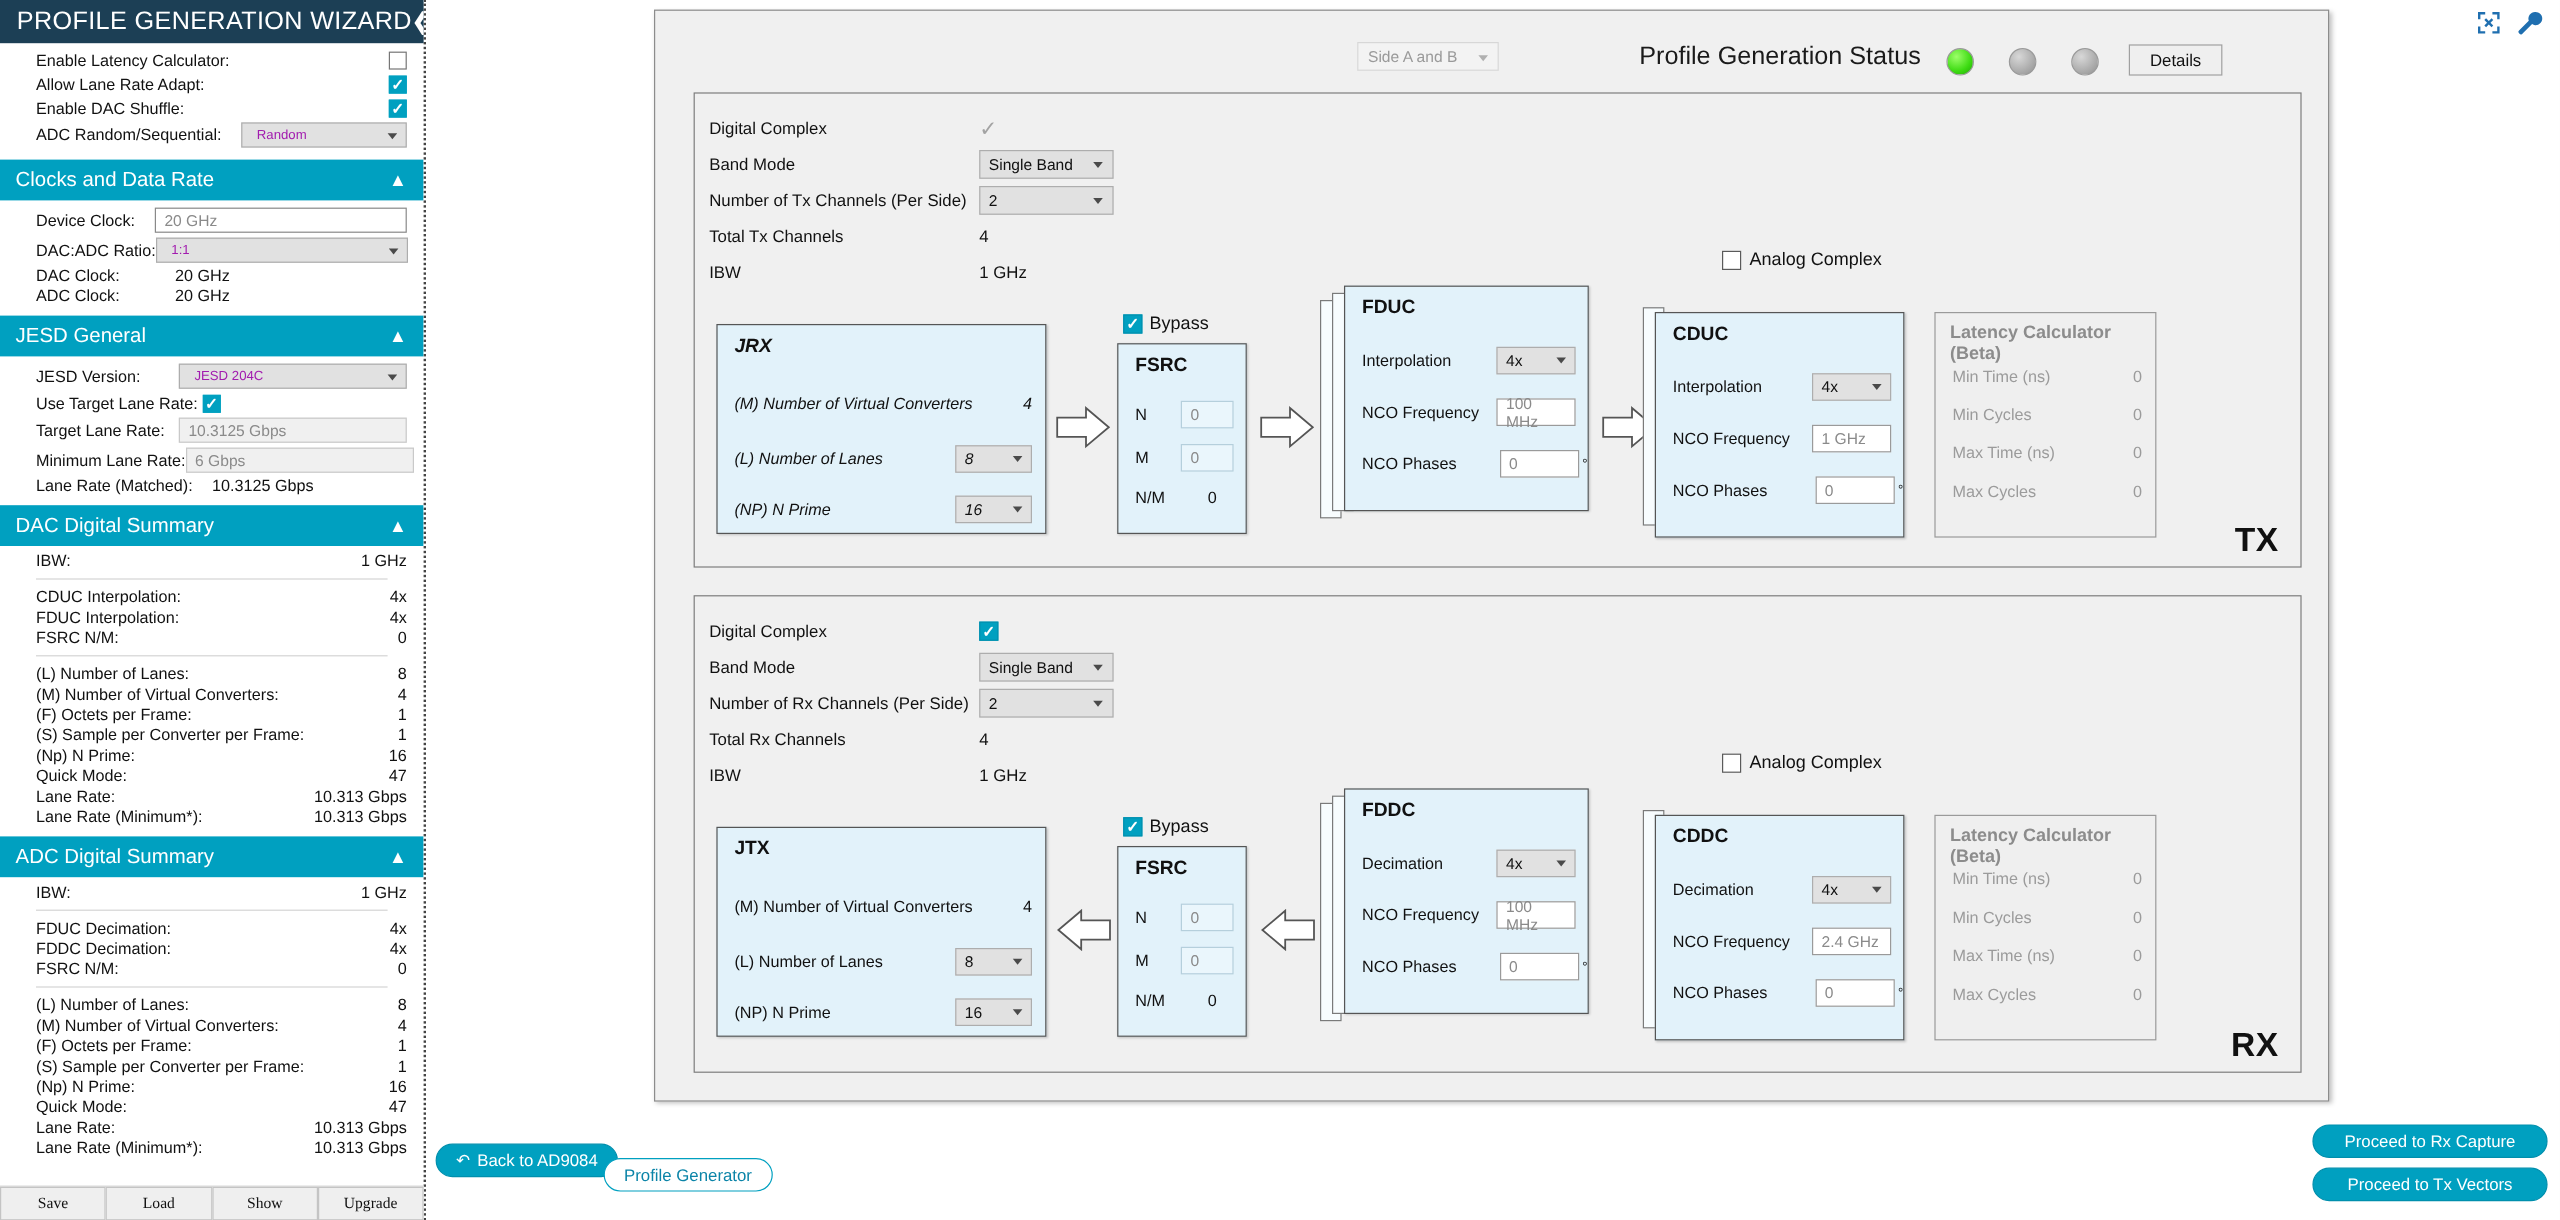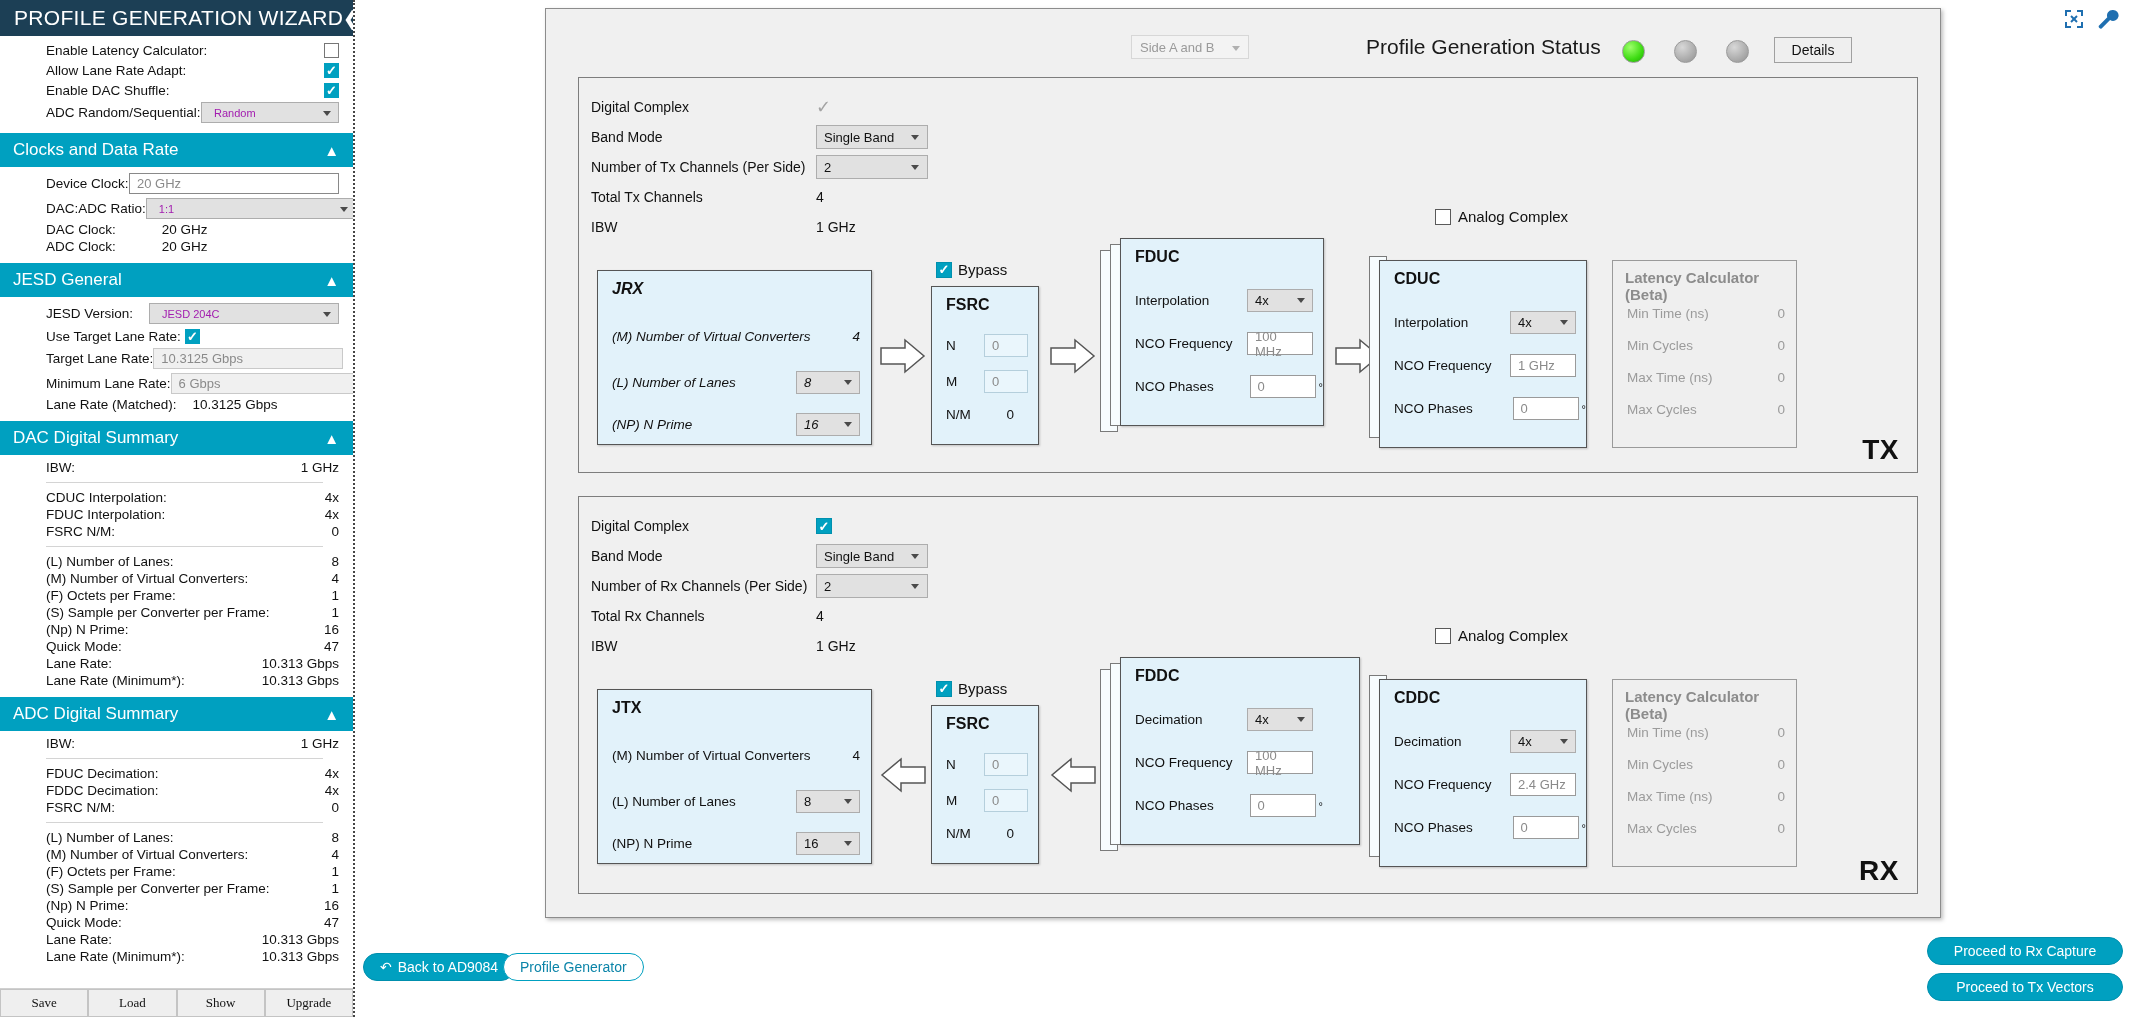--- a/index.html
+++ b/index.html
@@ -26,21 +26,21 @@
     white-space: nowrap; overflow: hidden;
   }
   .wizard-header .chev { font-size: 19px; font-weight: 700; }
   .sb-scroll { flex: 1; overflow: hidden; position: relative; }
   .sec-head {
     background: #00A0C0; color: #fff; height: 34px;
     display: flex; align-items: center; justify-content: space-between;
     padding: 0 14px 0 13px; font-size: 17px; margin-top: 2px;
   }
   .sec-head .caret { font-size: 15px; }
-  .sb-body { padding: 4px 0 6px 0; margin-left: 16px; }
+  .sb-body { padding: 4px 0 6px 0; }
   .row {
     display: flex; align-items: center; min-height: 20px;
     padding: 2px 14px 2px 30px; font-size: 13.5px; color: #111;
   }
   .row .lbl { white-space: nowrap; }
   .row .val { margin-left: auto; padding-left: 8px; white-space: nowrap; }
   .row.tight { min-height: 17px; padding-top: 0.5px; padding-bottom: 0.5px; }
   .kv { display:flex; width: 100%; }
   .kv .k { flex: 0 0 auto; }
   .kv .v { margin-left: auto; }
@@ -192,21 +192,21 @@
   .pill {
     display:inline-flex; align-items:center; justify-content:center; gap:6px;
     height: 28px; border-radius: 14px; font-size: 14px; cursor: pointer;
     font-family: inherit;
   }
   #back-btn {
     position: absolute; left: 8px; bottom: 36px; background:#00A0C0; color:#fff;
     border: 1px solid #008fad; padding: 0 16px;
   }
   #profile-gen-btn {
-    position: absolute; left: 148px; bottom: 36px; background:#fff; color:#0b84a8;
+    position: absolute; left: 148px; bottom: 24px; background:#fff; color:#0b84a8;
     border: 1px solid #00A0C0; padding: 0 16px;
   }
   #proceed-rx, #proceed-tx {
     position: absolute; right: 10px; background:#00A0C0; color:#fff;
     border: 1px solid #008fad; width: 196px; height: 28px;
   }
   #proceed-rx { bottom: 52px; }
   #proceed-tx { bottom: 16px; }
 </style>
 </head>
@@ -699,21 +699,21 @@
             <span style="margin-left:auto;padding-right:14px;">0</span>
           </div>
         </div>
 
         <svg class="arrow" style="left:470px; top:258px;" width="48" height="40" viewBox="0 0 48 40">
           <polygon points="46,12 22,12 22,4 3,20 22,36 22,28 46,28" fill="#ffffff" stroke="#555" stroke-width="1.5"></polygon>
         </svg>
 
         <div style="position:absolute;left:521px;top:172px;width:18px;height:182px;background:#f7fcfe;border:1px solid #7a7a7a;"></div>
         <div style="position:absolute;left:531px;top:166px;width:18px;height:182px;background:#f7fcfe;border:1px solid #7a7a7a;"></div>
-        <div class="blk" style="left:541px; top:160px; width:240px; height:188px;">
+        <div class="blk" style="left:541px; top:160px; width:204px; height:188px;">
           <div class="btitle">FDDC</div>
           <div class="brow" style="position:absolute;left:14px;top:50px;width:178px;">
             <span>Decimation</span>
             <span class="selb" style="margin-left:auto;width:66px;">4x</span>
           </div>
           <div class="brow" style="position:absolute;left:14px;top:93px;width:178px;">
             <span>NCO Frequency</span>
             <span class="fld" style="margin-left:auto;width:66px;">100 MHz</span>
           </div>
           <div class="brow" style="position:absolute;left:14px;top:136px;width:188px;">

